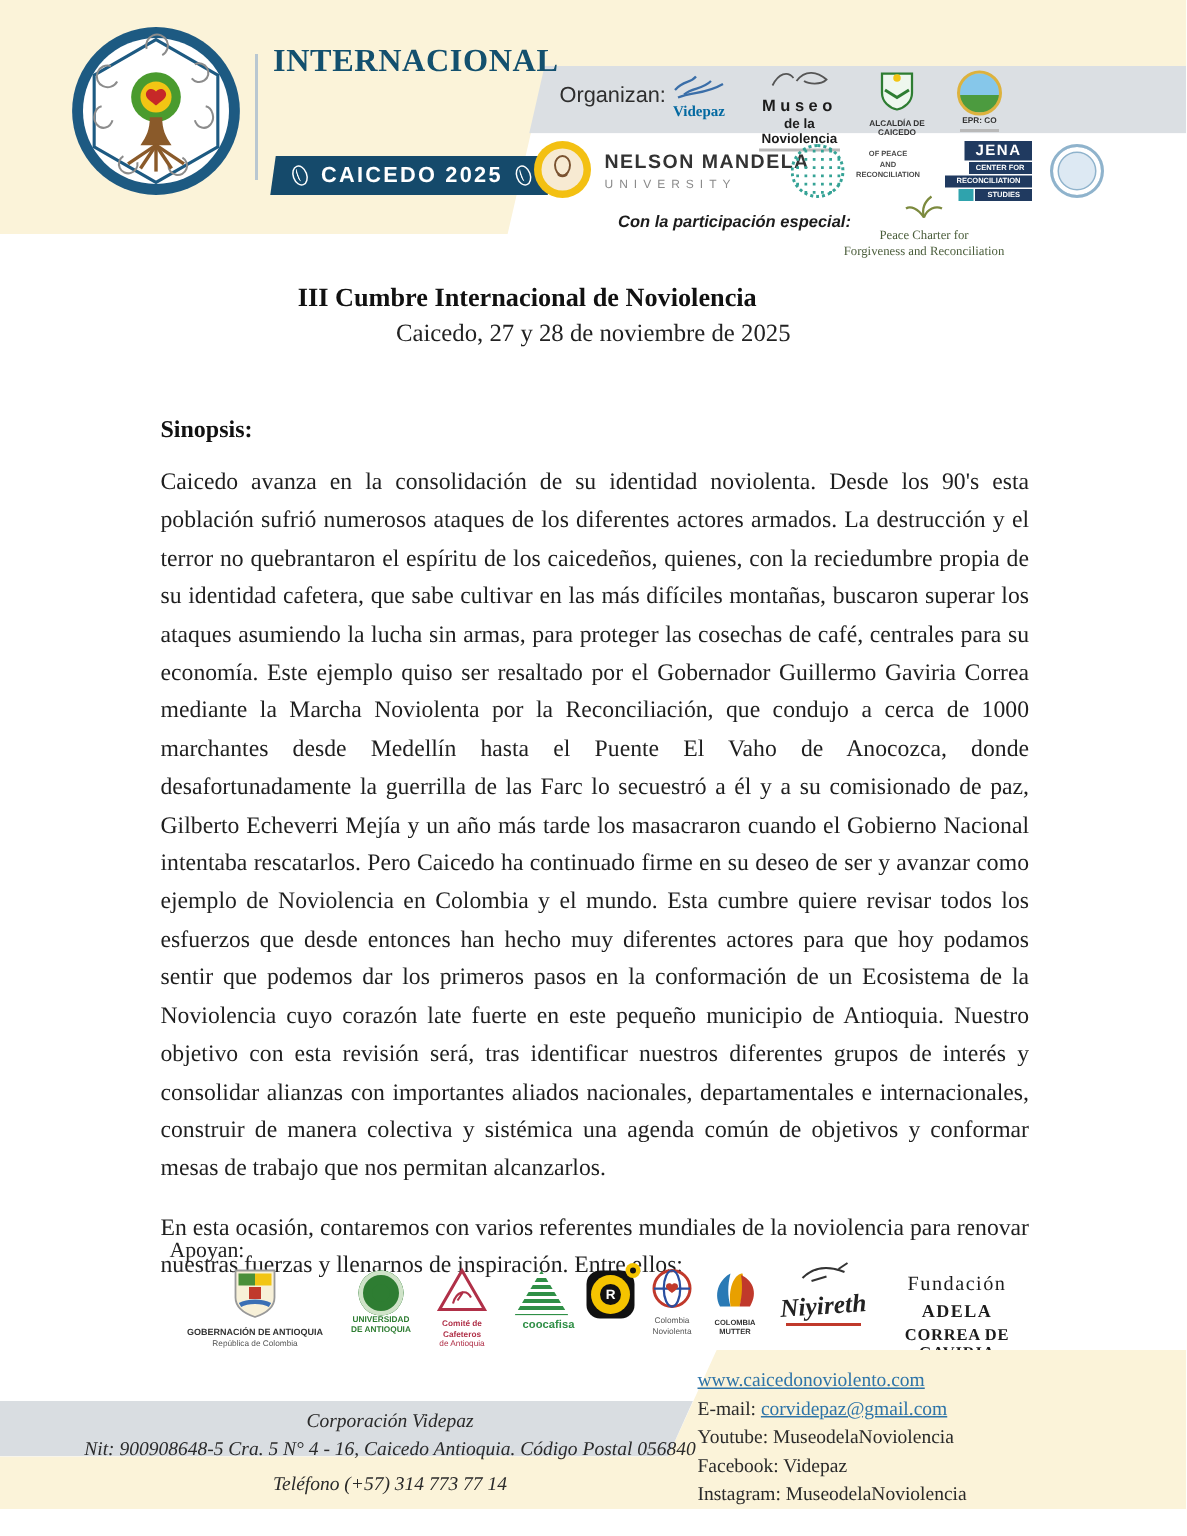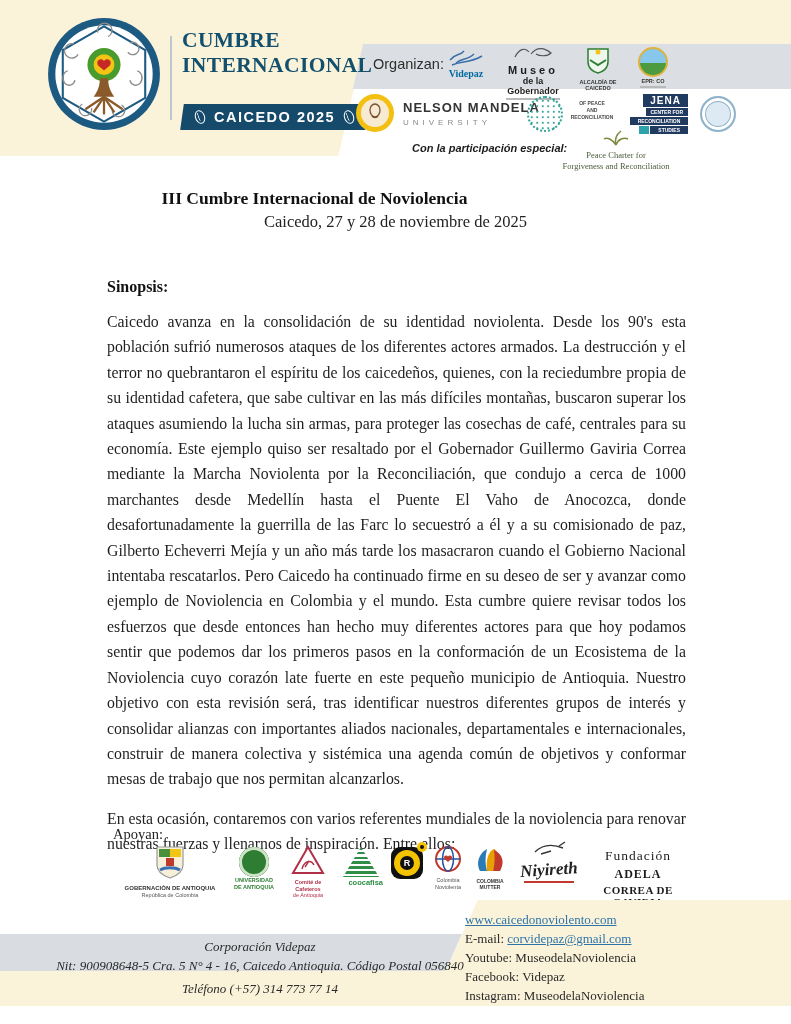--- a/index.html
+++ b/index.html
@@ -59,21 +59,21 @@
   .jena .r4 .b{font-size:5px;padding:1px 8px;}
   .seal{position:absolute;top:96px;left:700px;width:32px;height:32px;border-radius:50%;
         border:2px solid #8fb3cc;background:#dde9f3;box-shadow:inset 0 0 0 3px #fff, inset 0 0 0 4px #8fb3cc;}
   .participation{position:absolute;top:142px;left:412px;font-family:"Liberation Sans",sans-serif;
         font-style:italic;font-weight:bold;font-size:11px;color:#1c1c1c;}
   .charter{position:absolute;top:130px;left:556px;width:120px;text-align:center;}
   .charter-lines{font-size:8.5px;line-height:10.5px;color:#4a5d3a;}
 
   
   .doc-title{position:absolute;top:188px;left:0;width:629px;text-align:center;
-             font-size:17.5px;font-weight:bold;color:#111;}
+             font-size:17.5px;font-weight:bold;color:#111;padding-left:37px;}
   .doc-subtitle{position:absolute;top:212px;left:0;width:791px;text-align:center;font-size:16.5px;color:#222;}
   .body-text{position:absolute;top:278px;left:107px;width:579px;}
   .synopsis-h{font-size:16px;font-weight:bold;margin:0 0 13px 0;color:#111;}
   .body-text p{margin:0;font-size:15.8px;line-height:25.4px;text-align:justify;color:#1f1f1f;}
   .body-text p + p{margin-top:14px;}
 
   
   .apoyan{position:absolute;top:826px;left:113px;font-size:14.5px;color:#222;}
   .sponsor{position:absolute;text-align:center;font-family:"Liberation Sans",sans-serif;}
   .cap6{font-size:6px;font-weight:bold;color:#333;line-height:7px;margin-top:2px;}
@@ -140,21 +140,20 @@
           <path d="M56,78 L46,93"></path>
           <path d="M56,78 L56,95"></path>
         <path d="M56,78 L66,93"></path>
           <path d="M56,78 L74,90"></path>
       </g>
     </svg>
   </div>
   <div class="hdr-divider"></div>
 
   <div class="brand">
-    <div>CUMBRE</div>
     <div>INTERNACIONAL</div>
   </div>
   <div class="banner">
     <span class="inner">
       <span class="bean"></span>
       <span>CAICEDO 2025</span>
       <span class="bean"></span>
     </span>
   </div>
 
@@ -172,21 +171,21 @@
   </div>
 
   <div class="logo-chip" style="top:44px;left:498px;width:70px;">
     <svg width="44" height="16" viewBox="0 0 44 16">
       <g stroke="#555" stroke-width="1.2" fill="none">
         <path d="M4,13 C8,5 14,3 18,8"></path>
           <path d="M20,10 C26,2 34,4 40,9 C36,13 28,12 25,10"></path>
       </g>
     </svg>
     <div class="museo-line1">Museo</div>
-    <div class="museo-line2">de la Gobernador</div>
+    <div class="museo-line2">de la Noviolencia</div>
     <div class="tiny-cap-line"></div>
   </div>
 
   <div class="logo-chip" style="top:46px;left:576px;width:44px;">
     <svg width="24" height="28" viewBox="0 0 24 28">
       <path d="M2,3 H22 V16 C22,22 17,26 12,27 C7,26 2,22 2,16 Z" fill="#eef7ee" stroke="#2e7d32" stroke-width="1.5"></path>
       <circle cx="12" cy="6" r="2.5" fill="#f2c514"></circle>
       <path d="M4,14 L12,19 L20,14" stroke="#2e7d32" stroke-width="2" fill="none"></path>
     </svg>
     <div class="alcaldia-cap">ALCALDÍA DE CAICEDO</div>

